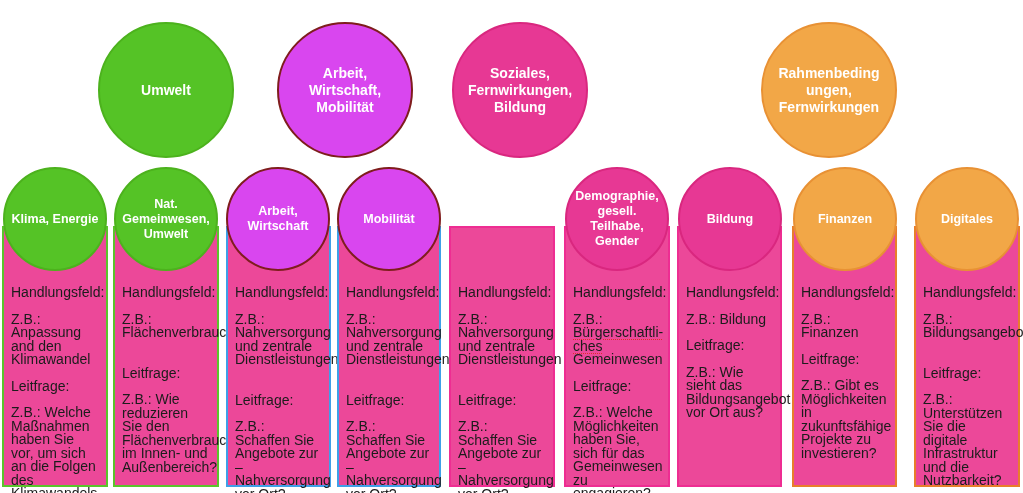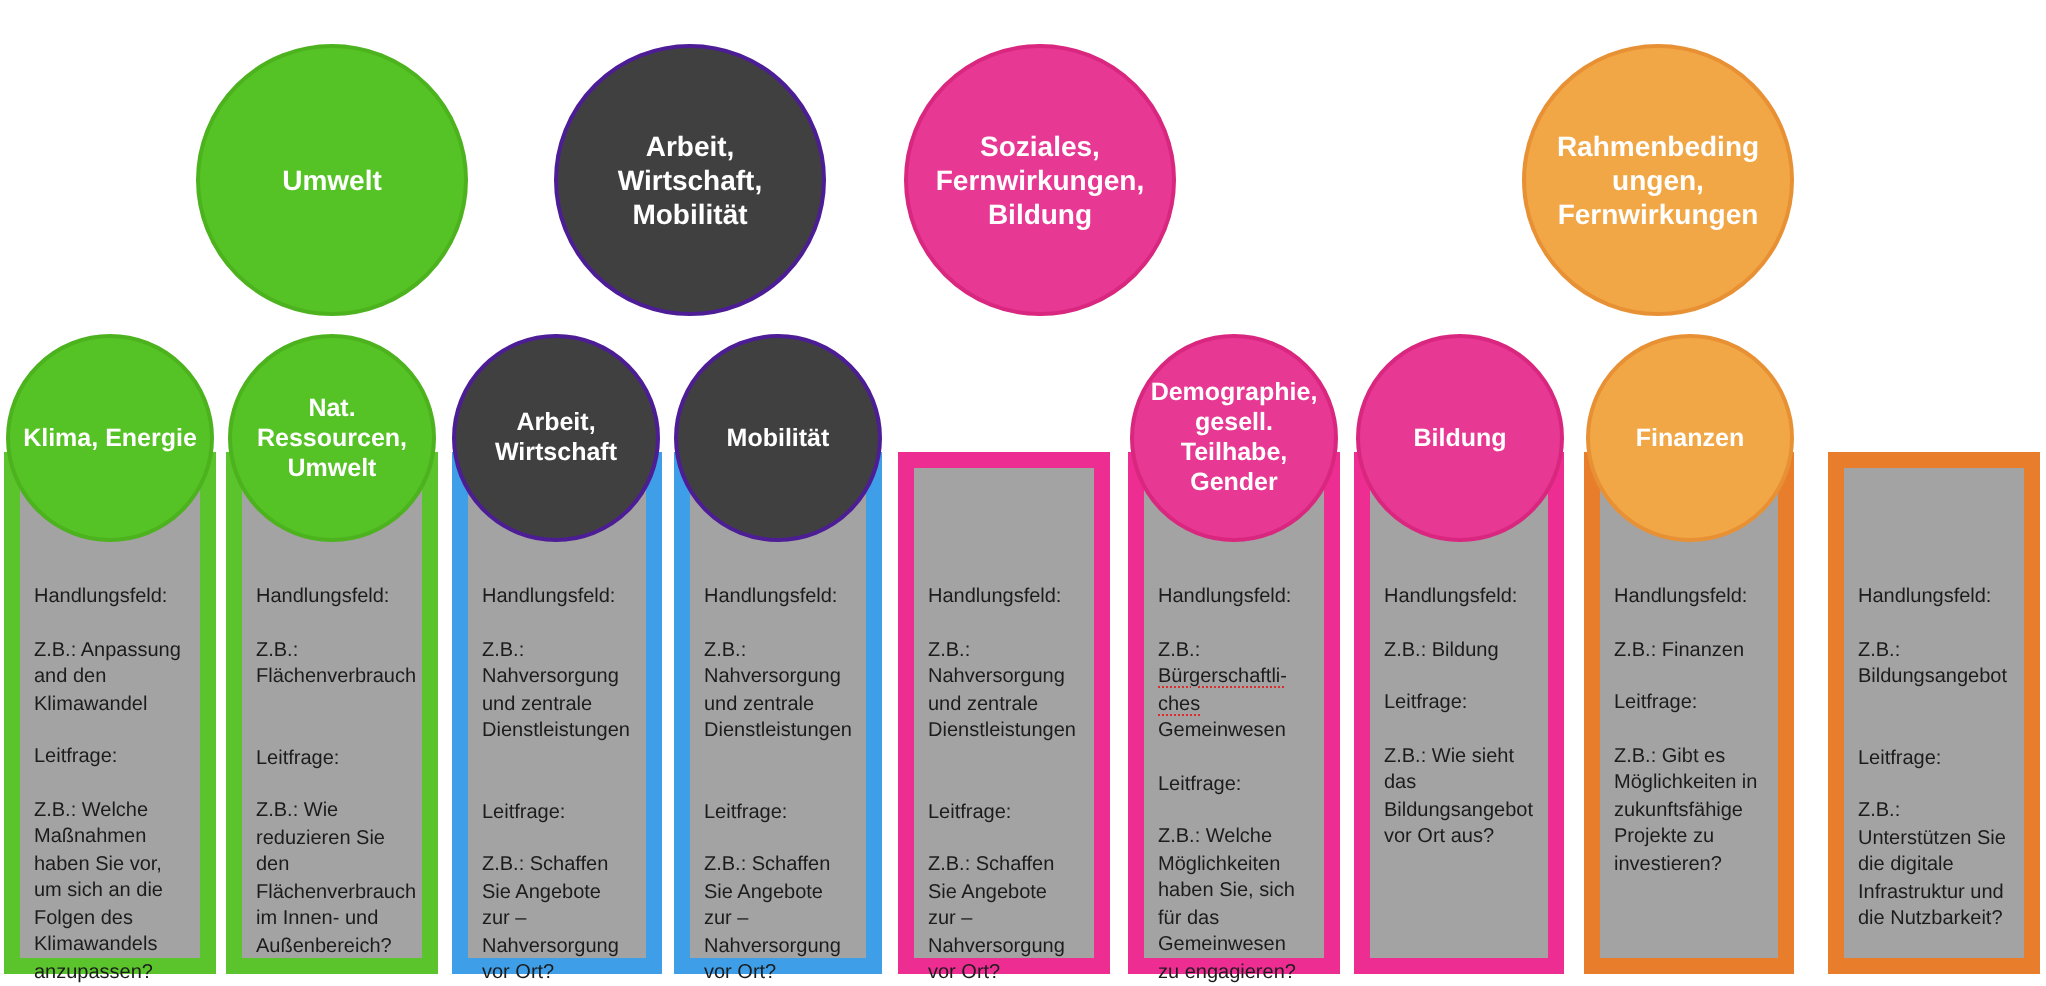--- a/index.html
+++ b/index.html
@@ -15,28 +15,28 @@
     padding:0 11px; box-sizing:border-box; z-index:2;
   }
   .small-circle {
     position:absolute; top:167px; width:104px; height:104px; border-radius:50%;
     display:flex; align-items:center; justify-content:center; text-align:center;
     color:#fff; font-weight:bold; font-size:12.5px; line-height:15px;
     padding:0 5px; box-sizing:border-box; z-index:3;
   }
   
   .f-green  { background:#55C326; border:2px solid #4CB21D; }
-  .f-blue   { background:#404040; border:2px solid #4c1d95; }
+  .f-blue   { background:#d946ef; border:2px solid #7f1d1d; }
   .f-pink   { background:#E73894; border:2px solid #D9277F; }
   .f-orange { background:#F2A747; border:2px solid #E89134; }
   
   .box {
-    position:absolute; top:226px; height:261px; background:#a3a3a3;
-    border:8px solid #4c1d95; box-sizing:border-box; z-index:1;
-    padding:58px 7px 0 7px; font-size:10px; line-height:13.5px; color:#1c1c1c;
+    position:absolute; top:226px; height:261px; background:#ec4899;
+    border:2px solid #4c1d95; box-sizing:border-box; z-index:1;
+    padding:58px 7px 0 7px; font-size:14px; line-height:13.5px; color:#1c1c1c;
   }
   .b-green  { border-color:#5BC42C; }
   .b-blue   { border-color:#3E9FE8; }
   .b-pink   { border-color:#EE2D92; }
   .b-orange { border-color:#E87E2B; }
   .box p { margin:0 0 13px 0; }
   .gap-lg .hf-text { margin-bottom:27px; }
   .misspell {
     text-decoration: underline dotted #e02b2b;
     text-decoration-thickness:1px; text-underline-offset:2px;
@@ -58,26 +58,27 @@
 <body>
 
 <div class="canvas">
 
   <div class="big-circle f-green bc-0">Umwelt</div>
   <div class="big-circle f-blue bc-1">Arbeit, Wirtschaft, Mobilität</div>
   <div class="big-circle f-pink bc-2">Soziales, Fernwirkungen, Bildung</div>
   <div class="big-circle f-orange bc-3">Rahmenbeding ungen, Fernwirkungen</div>
 
   <div class="small-circle f-green sc-0">Klima, Energie</div>
-  <div class="small-circle f-green sc-1">Nat. Ressourcen, Umwelt</div>
+  <div class="small-circle f-green sc-1">Nat. Gemeinwesen, Umwelt</div>
   <div class="small-circle f-blue sc-2">Arbeit, Wirtschaft</div>
   <div class="small-circle f-blue sc-3">Mobilität</div>
   <div class="small-circle f-pink sc-5">Demographie, gesell. Teilhabe, Gender</div>
   <div class="small-circle f-orange sc-7">Finanzen</div>
   <div class="small-circle f-pink sc-6">Bildung</div>
+  <div class="small-circle f-orange sc-8">Digitales</div>
 
   <div class="box b-green bx-0">
     <p class="label">Handlungsfeld:</p>
     <p class="hf-text">Z.B.: Anpassung and den Klimawandel</p>
     <p class="label">Leitfrage:</p>
     <p class="lf-text">Z.B.: Welche Maßnahmen haben Sie vor, um sich an die Folgen des Klimawandels anzupassen?</p>
   </div>
 
   <div class="box b-green bx-1 gap-lg">
     <p class="label">Handlungsfeld:</p>

